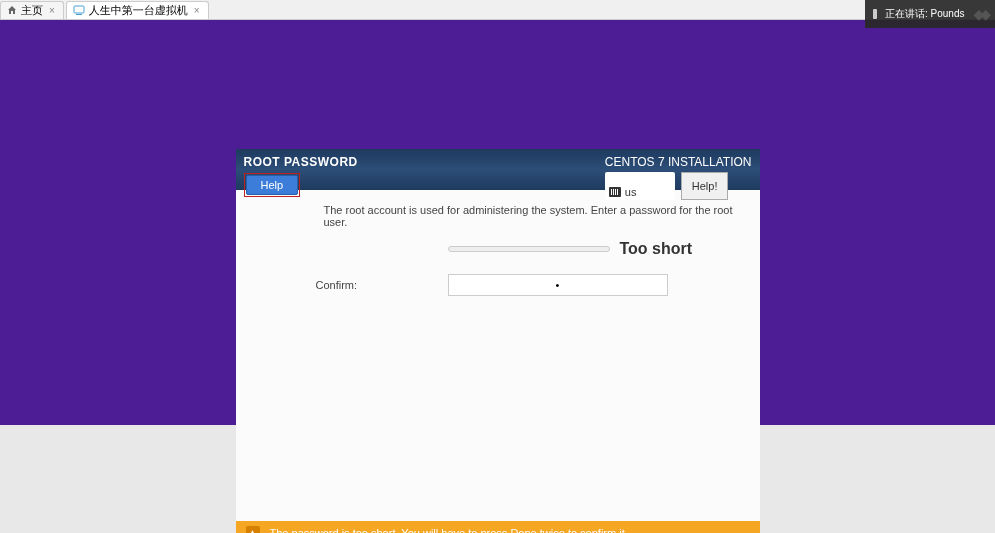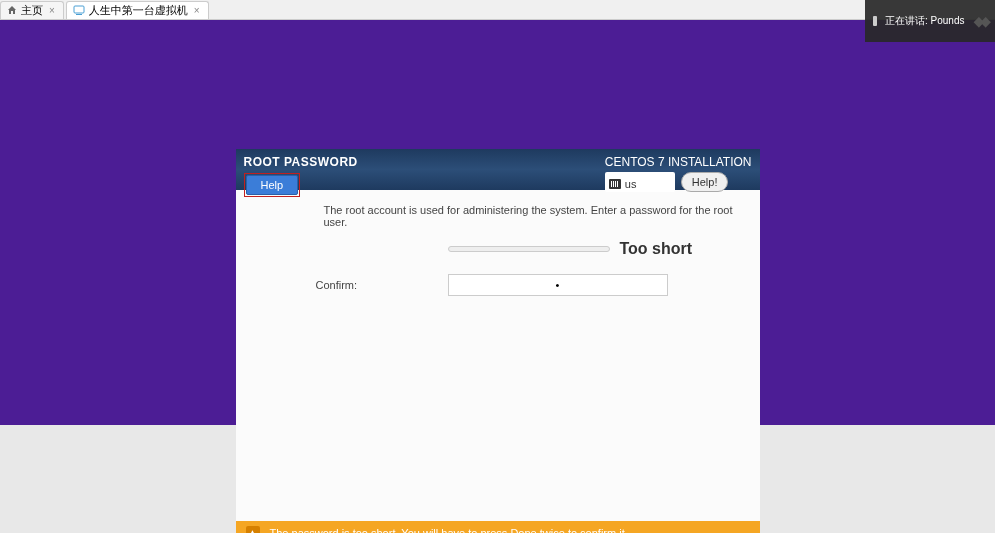--- a/index.html
+++ b/index.html
@@ -49,21 +49,21 @@
       font-size: 10px;
       cursor: pointer;
       padding: 0 2px;
     }
     
     
     .overlay-indicator {
       position: absolute;
       right: 0;
       top: 0;
-      height: 42px;
+      height: 28px;
       width: 130px;
       background: rgba(40,40,40,0.92);
       color: #fff;
       display: flex;
       align-items: center;
       font-size: 10px;
       padding: 0 8px;
       z-index: 100;
       gap: 8px;
     }
@@ -139,21 +139,21 @@
       margin-bottom: 2px;
     }
     .header-controls {
       display: flex;
       gap: 6px;
       margin-top: 1px;
     }
     .kbd-selector {
       background: #fff;
       color: #333;
-      padding: 6px 16px 2px 4px;
+      padding: 14px 16px 2px 4px;
       font-size: 11px;
       display: flex;
       align-items: center;
       gap: 4px;
       border-radius: 2px;
       width: 70px;
     }
     .kbd-icon { 
       width: 12px; height: 10px; 
       background: #333;
@@ -165,21 +165,21 @@
       position: absolute;
       inset: 2px;
       background: repeating-linear-gradient(90deg, #fff 0, #fff 1px, #333 1px, #333 2px);
     }
     .help-btn {
       background: #f0f0f0;
       color: #333;
       border: 1px solid #aaa;
       padding: 3px 10px;
       font-size: 11px;
-      border-radius: 10px;
+      border-radius: 0;
       cursor: pointer;
     }
     
     
     .inst-body {
       flex: 1;
       padding: 14px 20px 12px 80px;
       color: #444;
     }
     .intro-text {

